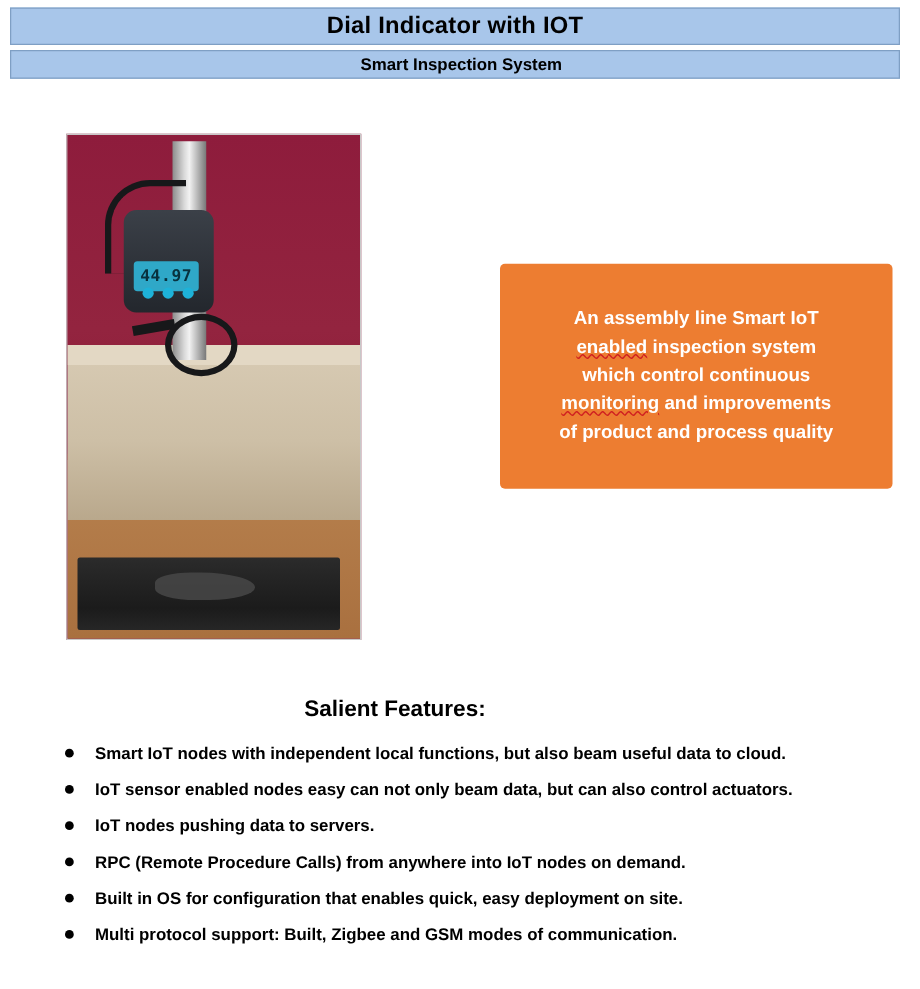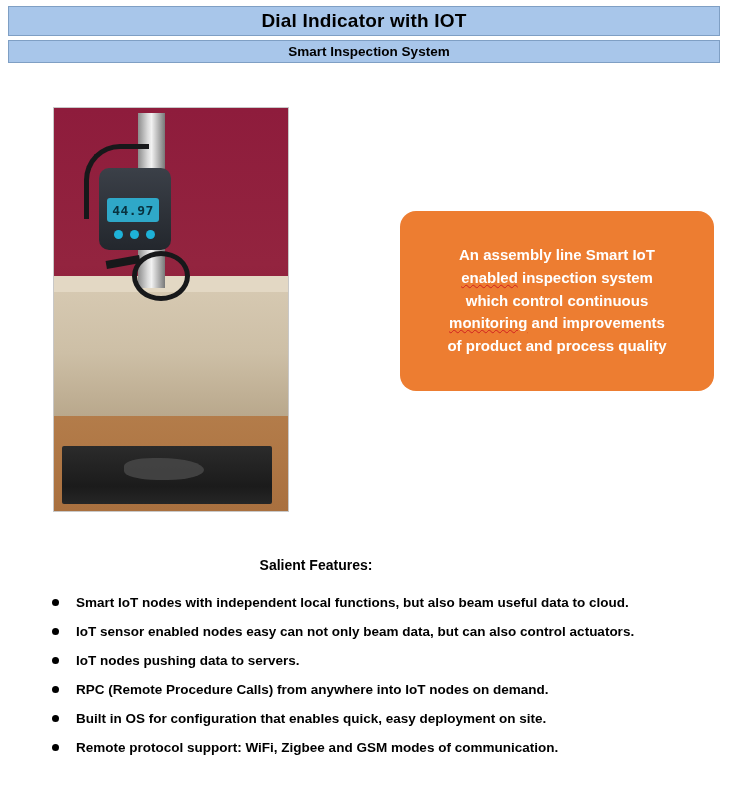--- a/index.html
+++ b/index.html
@@ -129,21 +129,21 @@
     left: 45px;
     top: 60px;
     width: 72px;
     height: 82px;
     background: linear-gradient(180deg, #3b4048 0%, #23272d 100%);
     border-radius: 10px;
   }
   .photo .gauge-screen {
     position: absolute;
     left: 53px;
-    top: 90px;
+    top: 101px;
     width: 52px;
     height: 24px;
     background: #2fa8c8;
     border-radius: 3px;
     display: flex;
     align-items: center;
     justify-content: center;
   }
   .photo .gauge-screen span {
     color: #08323f;
@@ -192,21 +192,21 @@
     transform: rotate(-10deg);
   }
   
   .callout {
     position: absolute;
     left: 400px;
     top: 211px;
     width: 314px;
     height: 180px;
     background: #ed7d31;
-    border-radius: 16px;
+    border-radius: 4px;
     box-sizing: border-box;
     display: flex;
     align-items: center;
     justify-content: center;
     padding: 10px 22px;
   }
   .callout p {
     margin: 0;
     color: #ffffff;
     font-size: 15px;
@@ -220,21 +220,21 @@
     text-decoration-color: #d02020;
     text-decoration-thickness: 1px;
   }
   
   .features-title {
     position: absolute;
     left: 0;
     top: 557px;
     width: 632px;
     text-align: center;
-    font-size: 14px;
+    font-size: 18px;
     font-weight: bold;
   }
   .features-list {
     position: absolute;
     left: 0;
     top: 588px;
     width: 736px;
     margin: 0;
     padding: 0;
     list-style: none;
@@ -303,16 +303,16 @@
   </div>
 
   <div class="features-title">Salient Features:</div>
 
   <ul class="features-list">
     <li><span class="bullet"></span><span>Smart IoT nodes with independent local functions, but also beam useful data to cloud.</span></li>
     <li><span class="bullet"></span><span> IoT sensor enabled nodes easy can not only beam data, but can also control actuators.</span></li>
     <li><span class="bullet"></span><span>IoT nodes pushing data to servers.</span></li>
     <li><span class="bullet"></span><span>RPC (Remote Procedure Calls) from anywhere into IoT nodes on demand.</span></li>
     <li><span class="bullet"></span><span>Built in OS for configuration that enables quick, easy deployment on site.</span></li>
-    <li><span class="bullet"></span><span>Remote protocol support: WiFi, Zigbee and GSM modes of communication.</span></li>
+    <li><span class="bullet"></span><span>Multi protocol support: Built, Zigbee and GSM modes of communication.</span></li>
   </ul>
 
 </div>
 
 </body></html>

